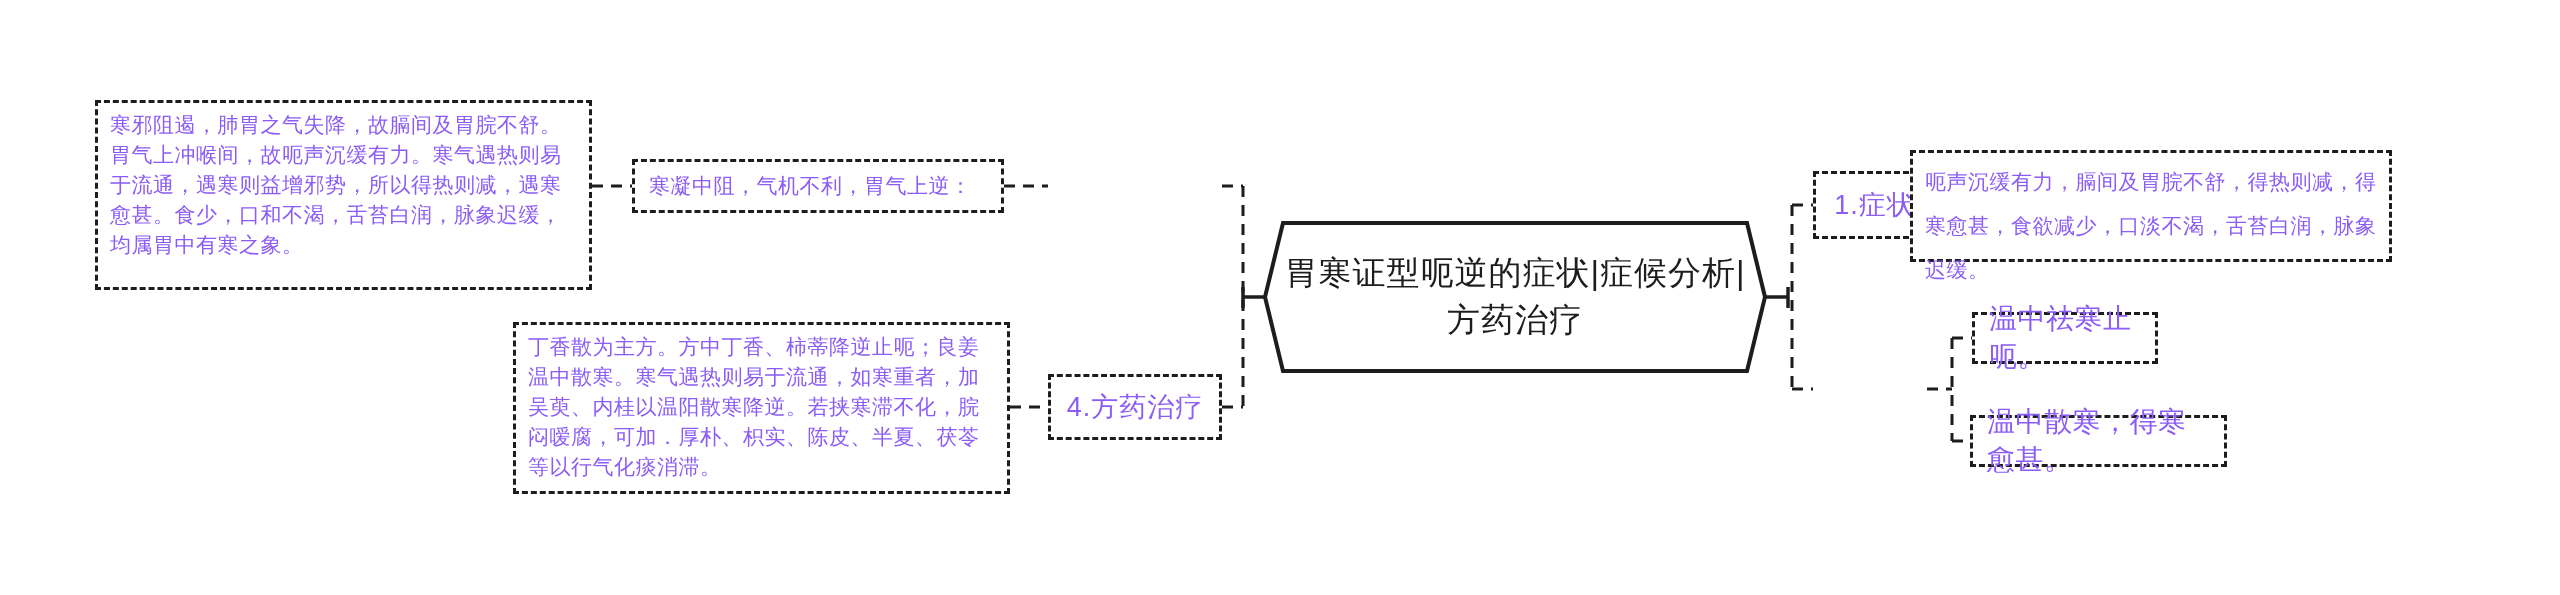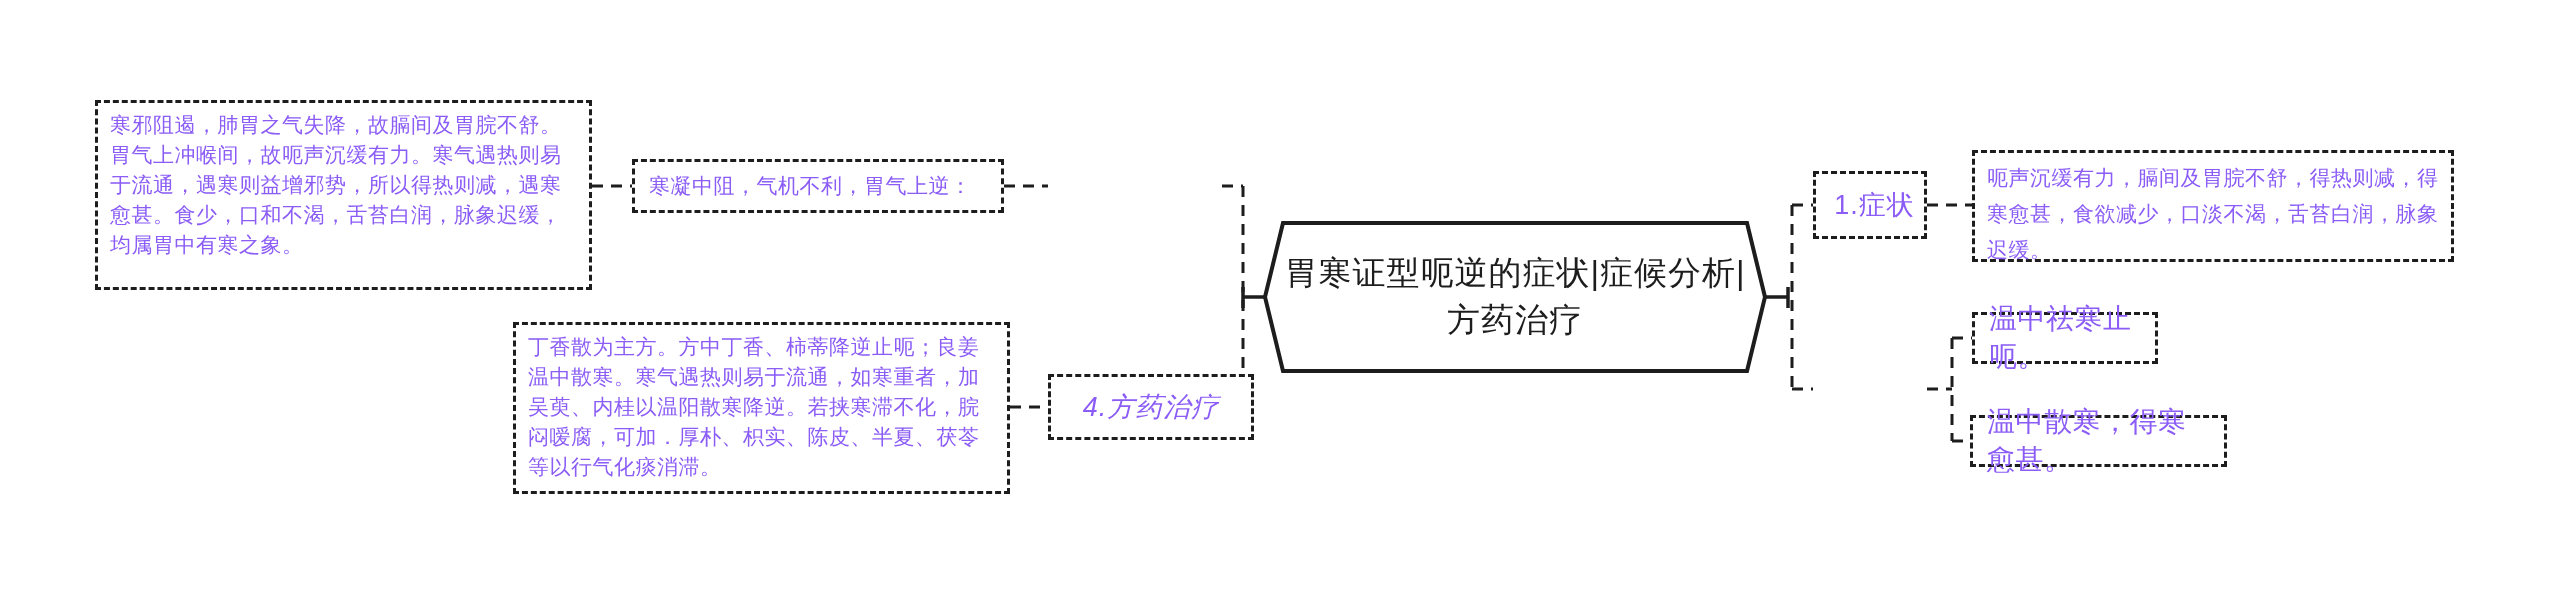--- a/index.html
+++ b/index.html
@@ -109,24 +109,24 @@
 
   <div id="center-topic">胃寒证型呃逆的症状|症候分析|方药治疗</div>
 
   <div class="mm-box mm-paragraph" style="left:95px; top:100px; width:497px; height:190px;">寒邪阻遏，肺胃之气失降，故膈间及胃脘不舒。胃气上冲喉间，故呃声沉缓有力。寒气遇热则易于流通，遇寒则益增邪势，所以得热则减，遇寒愈甚。食少，口和不渴，舌苔白润，脉象迟缓，均属胃中有寒之象。</div>
 
   <div class="mm-box mm-summary" style="left:632px; top:159px; width:372px; height:54px;">寒凝中阻，气机不利，胃气上逆：</div>
 
 
   <div class="mm-box mm-paragraph" style="left:513px; top:322px; width:497px; height:172px;">丁香散为主方。方中丁香、柿蒂降逆止呃；良姜温中散寒。寒气遇热则易于流通，如寒重者，加吴萸、内桂以温阳散寒降逆。若挟寒滞不化，脘闷嗳腐，可加．厚朴、枳实、陈皮、半夏、茯苓等以行气化痰消滞。</div>
 
-  <div class="mm-box mm-node" style="left:1048px; top:374px; width:206px; height:66px;font-style:italic;">4.方药治疗</div>
+  <div class="mm-box mm-node" style="left:1048px; top:374px; width:174px; height:66px;">4.方药治疗</div>
 
   <div class="mm-box mm-node" style="left:1813px; top:171px; width:114px; height:68px;padding-left:9px;">1.症状</div>
 
-  <div class="mm-box mm-paragraph" style="left:1972px; top:150px; width:482px; height:112px; line-height:36px;font-family:Liberation Serif, serif;">呃声沉缓有力，膈间及胃脘不舒，得热则减，得寒愈甚，食欲减少，口淡不渴，舌苔白润，脉象迟缓。</div>
+  <div class="mm-box mm-paragraph" style="left:1910px; top:150px; width:482px; height:112px; line-height:44px;font-family:Liberation Serif, serif;">呃声沉缓有力，膈间及胃脘不舒，得热则减，得寒愈甚，食欲减少，口淡不渴，舌苔白润，脉象迟缓。</div>
 
 
   <div class="mm-box mm-method" style="left:1972px; top:312px; width:186px; height:52px;">温中祛寒止呃。</div>
 
   <div class="mm-box mm-method" style="left:1970px; top:415px; width:257px; height:52px;">温中散寒，得寒愈甚。</div>
 
 </div>
 
 </body></html>

